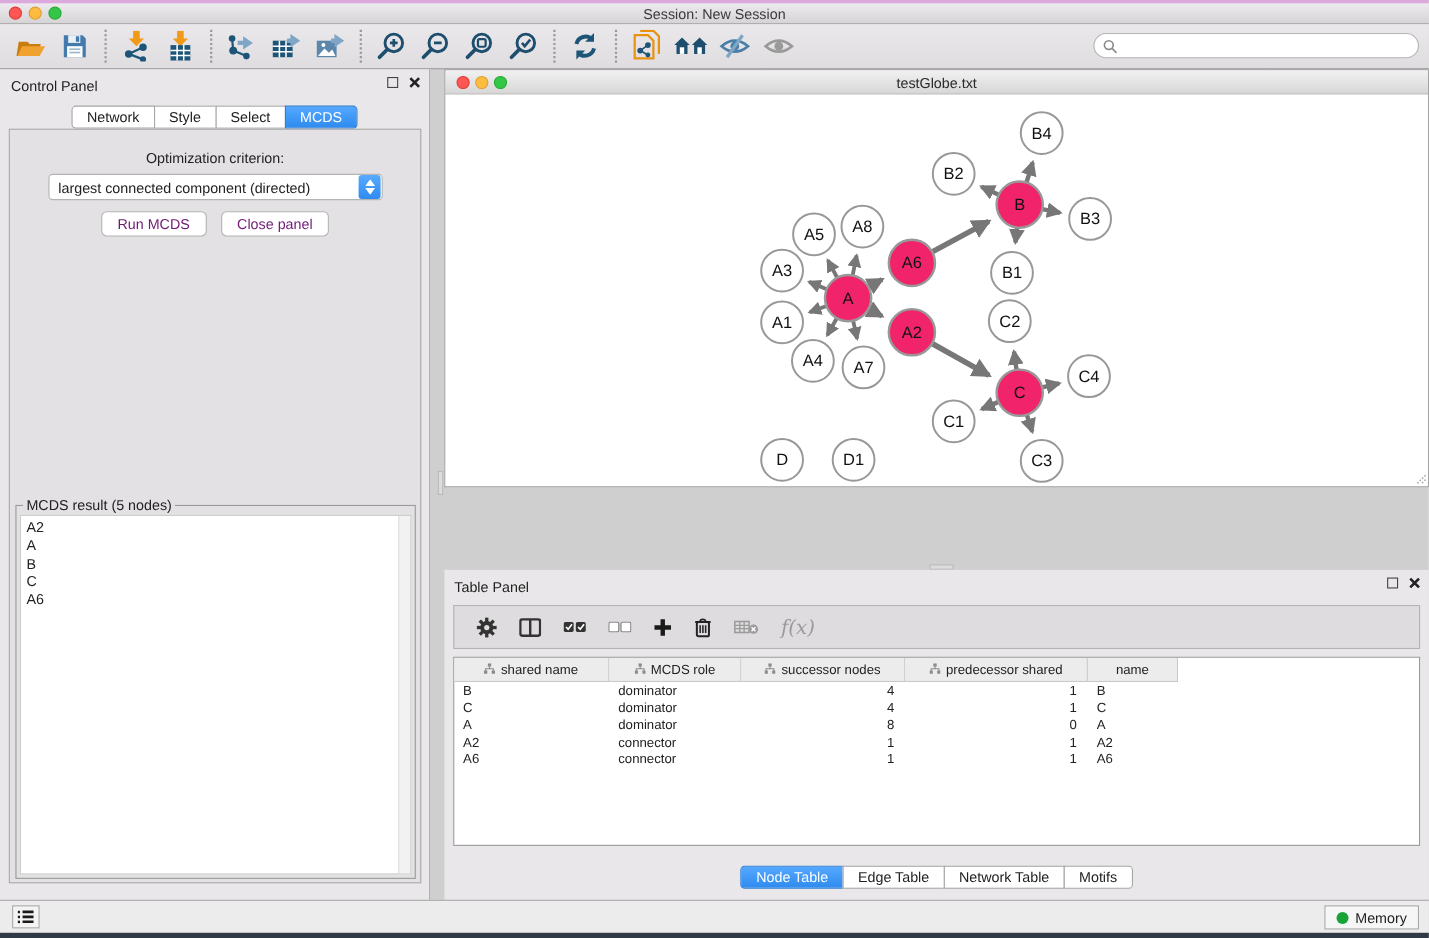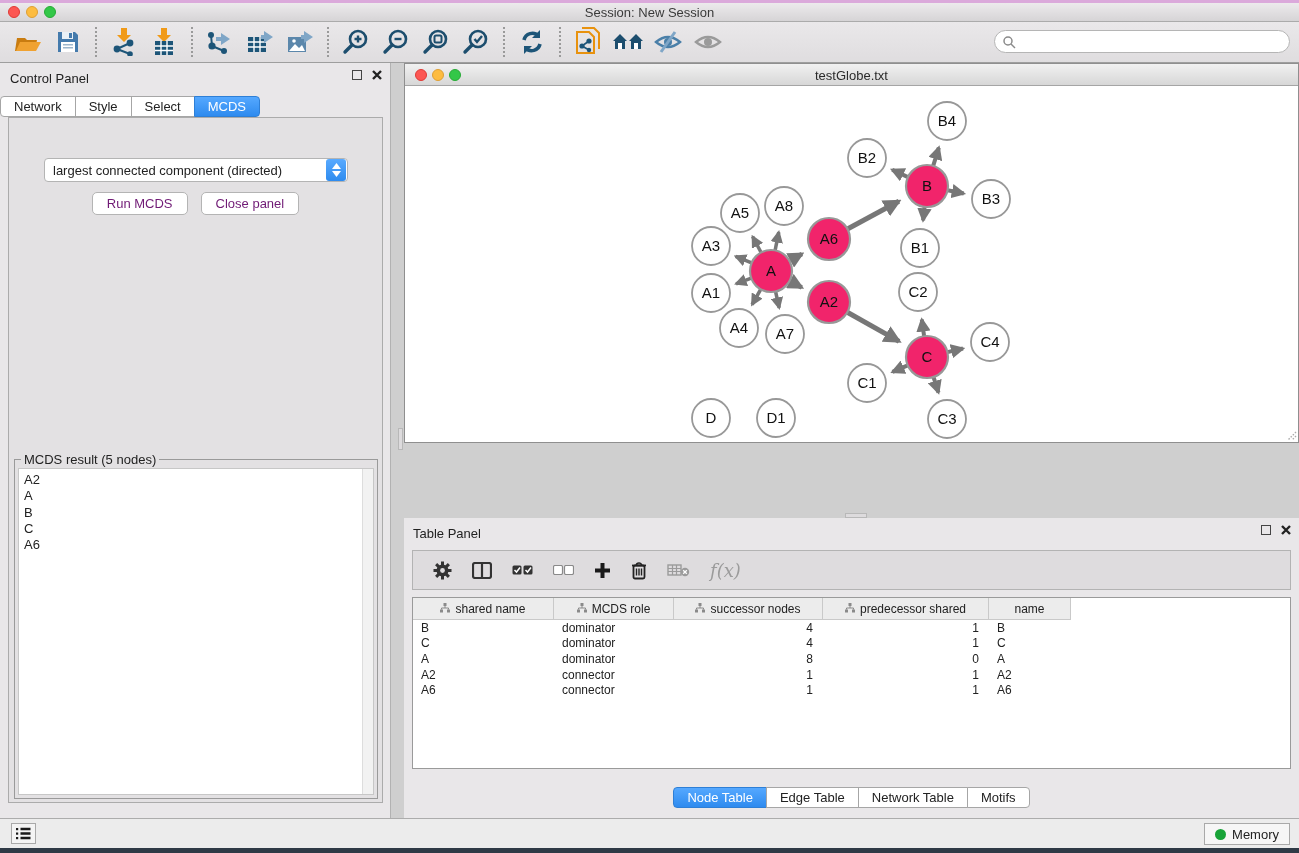--- a/index.html
+++ b/index.html
@@ -32,21 +32,21 @@
     background:#E9E7E9; border-right:1px solid #B2B2B2; }
   .cp-title { position:absolute; left:10px; top:8px; color:#222; }
   .panel-btns { position:absolute; right:8px; top:7px; display:flex; gap:10px; align-items:center; }
   .float-btn { width:10px; height:10px; border:1.5px solid #444; background:transparent; }
   .seg-tabs { display:inline-flex; }
   .seg-tab { height:21px; padding:2px 13px; background:#fff; border:1px solid #A6A6A6; margin-left:-1px;
     font-size:13px; color:#222; line-height:16px; white-space:nowrap; }
   .seg-tab:first-child { border-radius:4px 0 0 4px; margin-left:0; }
   .seg-tab:last-child { border-radius:0 4px 4px 0; }
   .seg-tab.active { background:linear-gradient(#55A8FF,#2E8BEF); border-color:#2E7FD6; color:#fff; }
-  .cp-tabs-row { position:absolute; left:0; right:0; top:33px; }
+  .cp-tabs-row { position:absolute; left:0; right:0; top:33px; text-align:center; }
   .cp-content { position:absolute; left:8px; right:7px; top:54px; bottom:15px;
     background:#E3E1E3; border:1px solid #ABABAB; }
   .opt-label { position:absolute; left:0; right:0; top:18px; text-align:center; }
   .dropdown { position:absolute; left:35px; right:34px; top:40px; height:24px; background:#fff;
     border:1px solid #B4B4B4; border-radius:4px; display:flex; align-items:center; }
   .dropdown .dd-text { flex:1; padding-left:8px; white-space:nowrap; overflow:hidden; }
   .dd-stepper { width:20px; height:22px; border-radius:3px; margin-right:1px;
     background:linear-gradient(#59AAFF,#2E8BEF); display:flex; flex-direction:column;
     align-items:center; justify-content:center; gap:2px; }
   .cp-buttons { position:absolute; left:0; right:0; top:74px; display:flex; justify-content:center; gap:13px; }
@@ -268,20 +268,21 @@
     </div>
     <div class="cp-tabs-row">
       <span class="seg-tabs" id="cp-tabs">
           <span class="seg-tab">Network</span>
           <span class="seg-tab">Style</span>
           <span class="seg-tab">Select</span>
           <span class="seg-tab active">MCDS</span>
         </span>
     </div>
     <div class="cp-content">
+      <div class="opt-label">Optimization criterion:</div>
       <div class="dropdown">
         <span class="dd-text">largest connected component (directed)</span>
         <span class="dd-stepper">
           <svg width="9" height="6" viewBox="0 0 9 6">
               <path d="M4.5 0 L9 6 H0 Z" fill="#fff"></path>
             </svg>
           <svg width="9" height="6" viewBox="0 0 9 6">
               <path d="M4.5 6 L0 0 H9 Z" fill="#fff"></path>
             </svg>
         </span>

